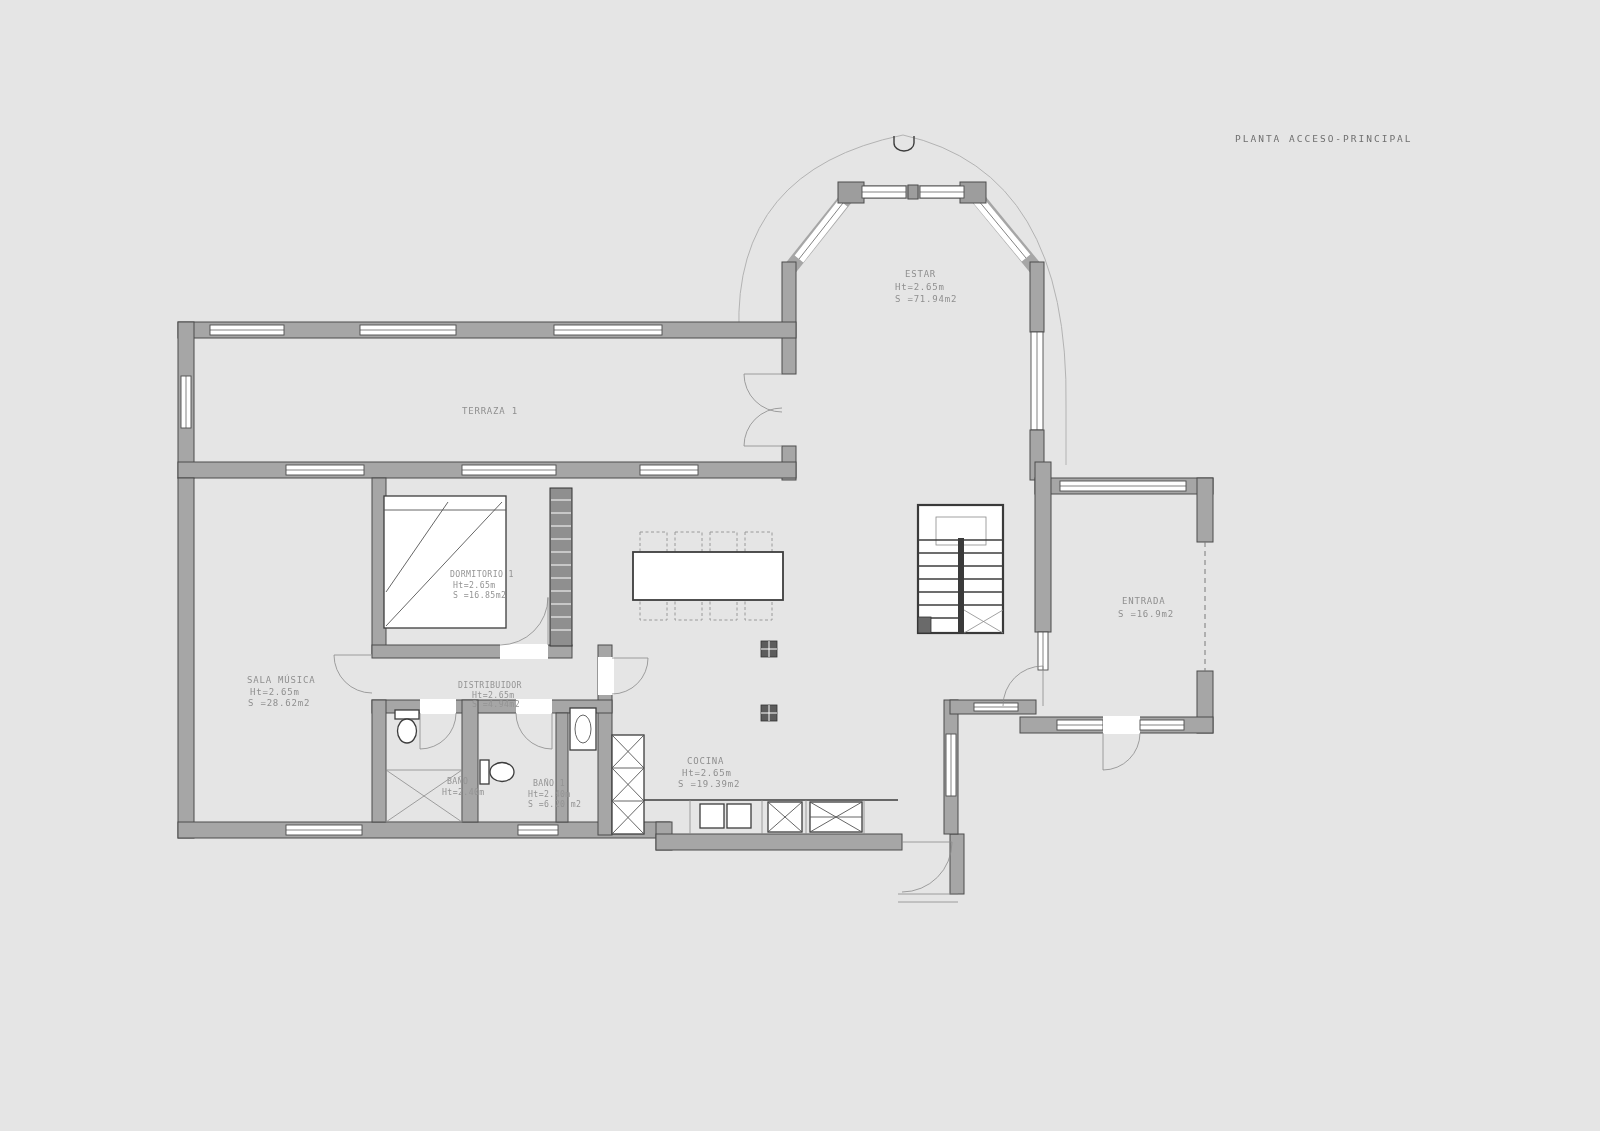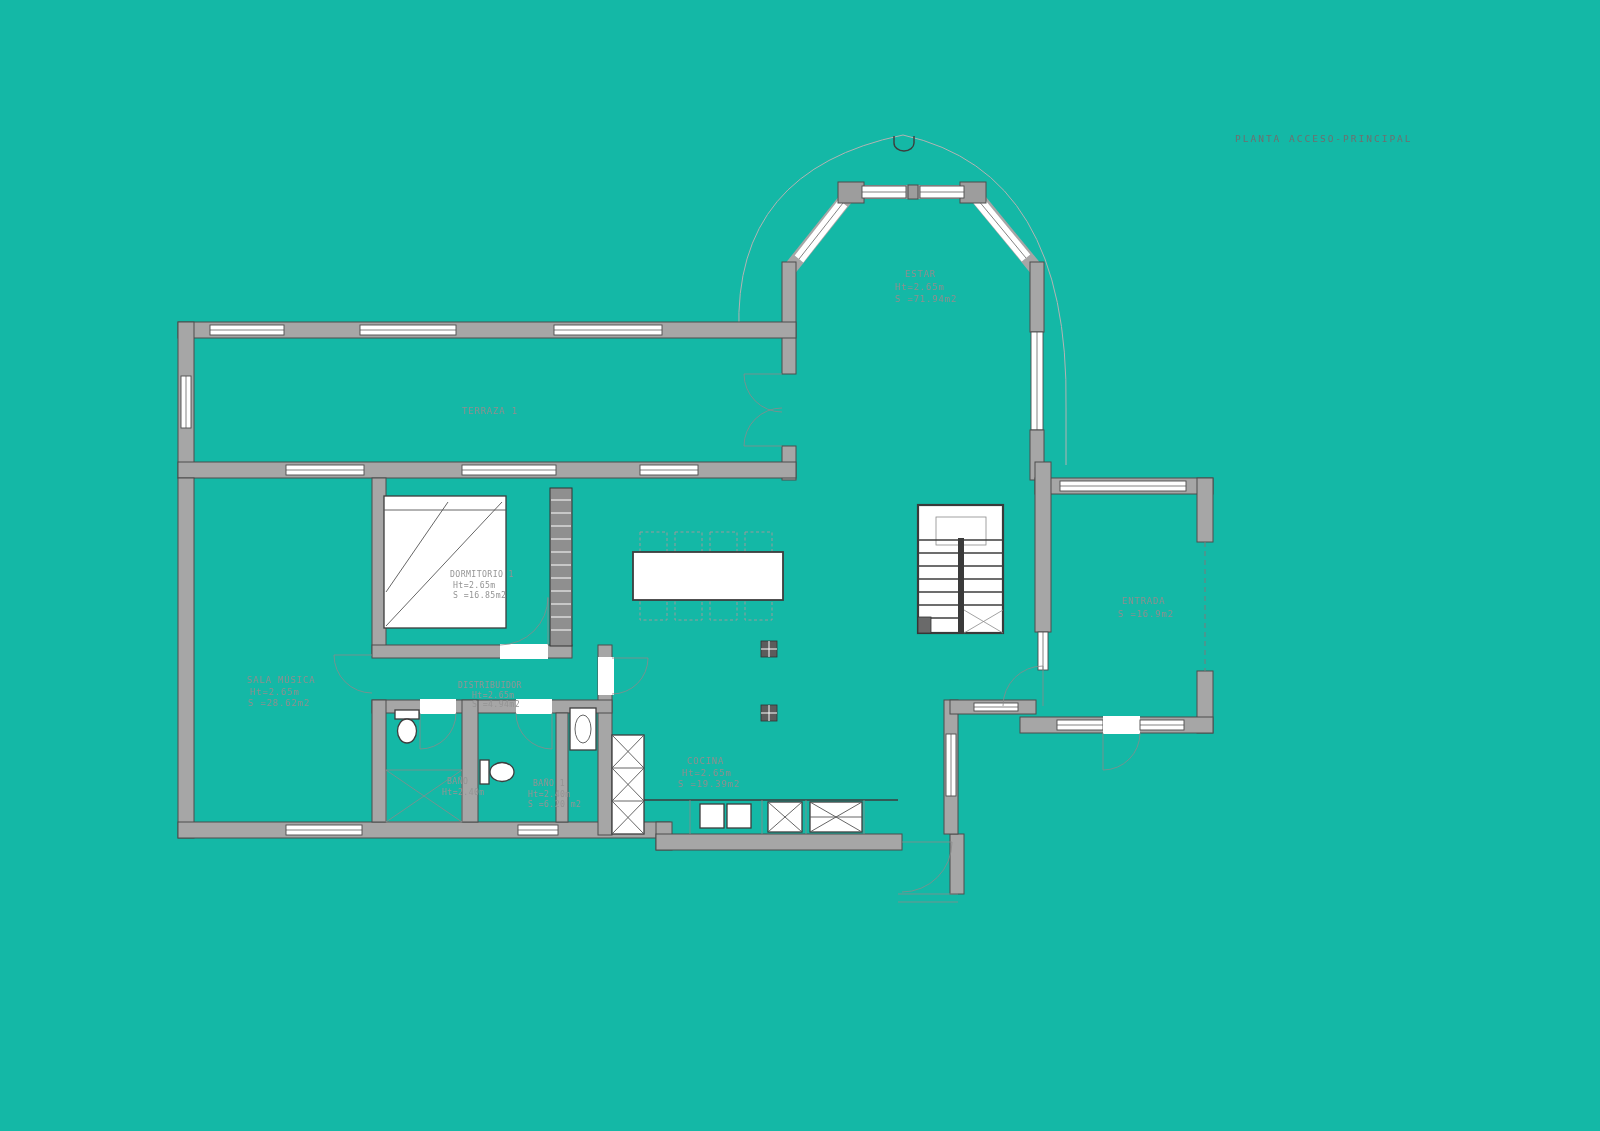--- a/index.html
+++ b/index.html
@@ -1,16 +1,16 @@
 <!DOCTYPE html>
 <html><head>
 <meta charset="utf-8">
 <style>
   html,body{margin:0;padding:0;background:#ffffff;}
-  .page{position:relative;width:1600px;height:1131px;background:#14b8a6;overflow:hidden;
+  .page{position:relative;width:1600px;height:1131px;background:#e5e5e5;overflow:hidden;
         font-family:"DejaVu Sans Mono","Liberation Mono",monospace;}
   svg{position:absolute;left:0;top:0;}
   .wall{fill:#a6a6a6;stroke:#4c4c4c;stroke-width:1;}
   .pier{fill:#9d9d9d;stroke:#4c4c4c;stroke-width:1;}
   .wline{stroke:#a6a6a6;stroke-width:14;fill:none;}
   .gap{fill:#ffffff;stroke:none;}
   .win{fill:#ffffff;stroke:#4d4d4d;stroke-width:0.9;}
   .glass{stroke:#4d4d4d;stroke-width:0.7;fill:none;}
   .winstroke{stroke:#ffffff;stroke-width:11;fill:none;}
   .thin{stroke:#3d3d3d;stroke-width:1.4;fill:none;}

